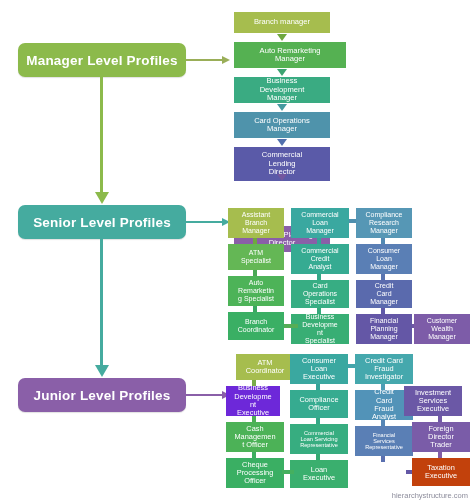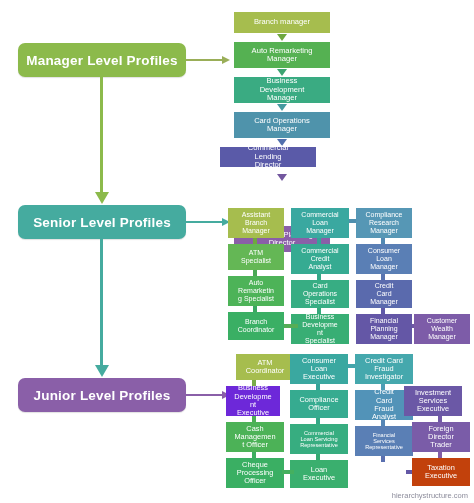--- a/index.html
+++ b/index.html
@@ -93,33 +93,33 @@
 
   <div class="harrow" style="left:186px;top:221px;width:38px;background:#45ab9f;"></div>
   <div class="harrow-head" style="left:222px;top:217.5px;border-left:8px solid #45ab9f;"></div>
 
   <div class="harrow" style="left:186px;top:394px;width:38px;background:#8a5fa8;"></div>
   <div class="harrow-head" style="left:222px;top:390.5px;border-left:8px solid #8a5fa8;"></div>
 
   <div class="node n-top" style="left:234px;top:12px;width:96px;height:21px;background:#a6bd4e;">Branch manager</div>
   <div class="downarrow" style="left:277px;top:34px;border-top:7px solid #6fa83f;"></div>
 
-  <div class="node n-top" style="left:234px;top:42px;width:96px;height:26px;background:#55b152;">Auto Remarketing
+  <div class="node n-top" style="left:234px;top:42px;width:112px;height:26px;background:#55b152;">Auto Remarketing
 Manager</div>
   <div class="downarrow" style="left:277px;top:69px;border-top:7px solid #3da472;"></div>
 
   <div class="node n-top" style="left:234px;top:77px;width:96px;height:26px;background:#3aab82;">Business Development
 Manager</div>
   <div class="downarrow" style="left:277px;top:104px;border-top:7px solid #459aa0;"></div>
 
   <div class="node n-top" style="left:234px;top:112px;width:96px;height:26px;background:#4f93ab;">Card Operations
 Manager</div>
   <div class="downarrow" style="left:277px;top:139px;border-top:7px solid #5270ad;"></div>
 
-  <div class="node n-top" style="left:220px;top:147px;width:96px;height:20px;background:#5a5aa8;">Commercial Lending
+  <div class="node n-top" style="left:234px;top:147px;width:96px;height:34px;background:#5a5aa8;">Commercial Lending
 Director</div>
   <div class="downarrow" style="left:277px;top:174px;border-top:7px solid #73579f;"></div>
 
   <div class="node n-top" style="left:234px;top:182px;width:96px;height:26px;background:#8a5fa8;margin-top:44px;">Financial Planning
 Director</div>
 
   <div class="node n-sen" style="left:228px;top:208px;width:56px;height:30px;background:#a6bd4e;">Assistant
 Branch
 Manager</div>
   <div class="vconn" style="left:253px;top:238px;height:6px;background:#6fa83f;"></div>

